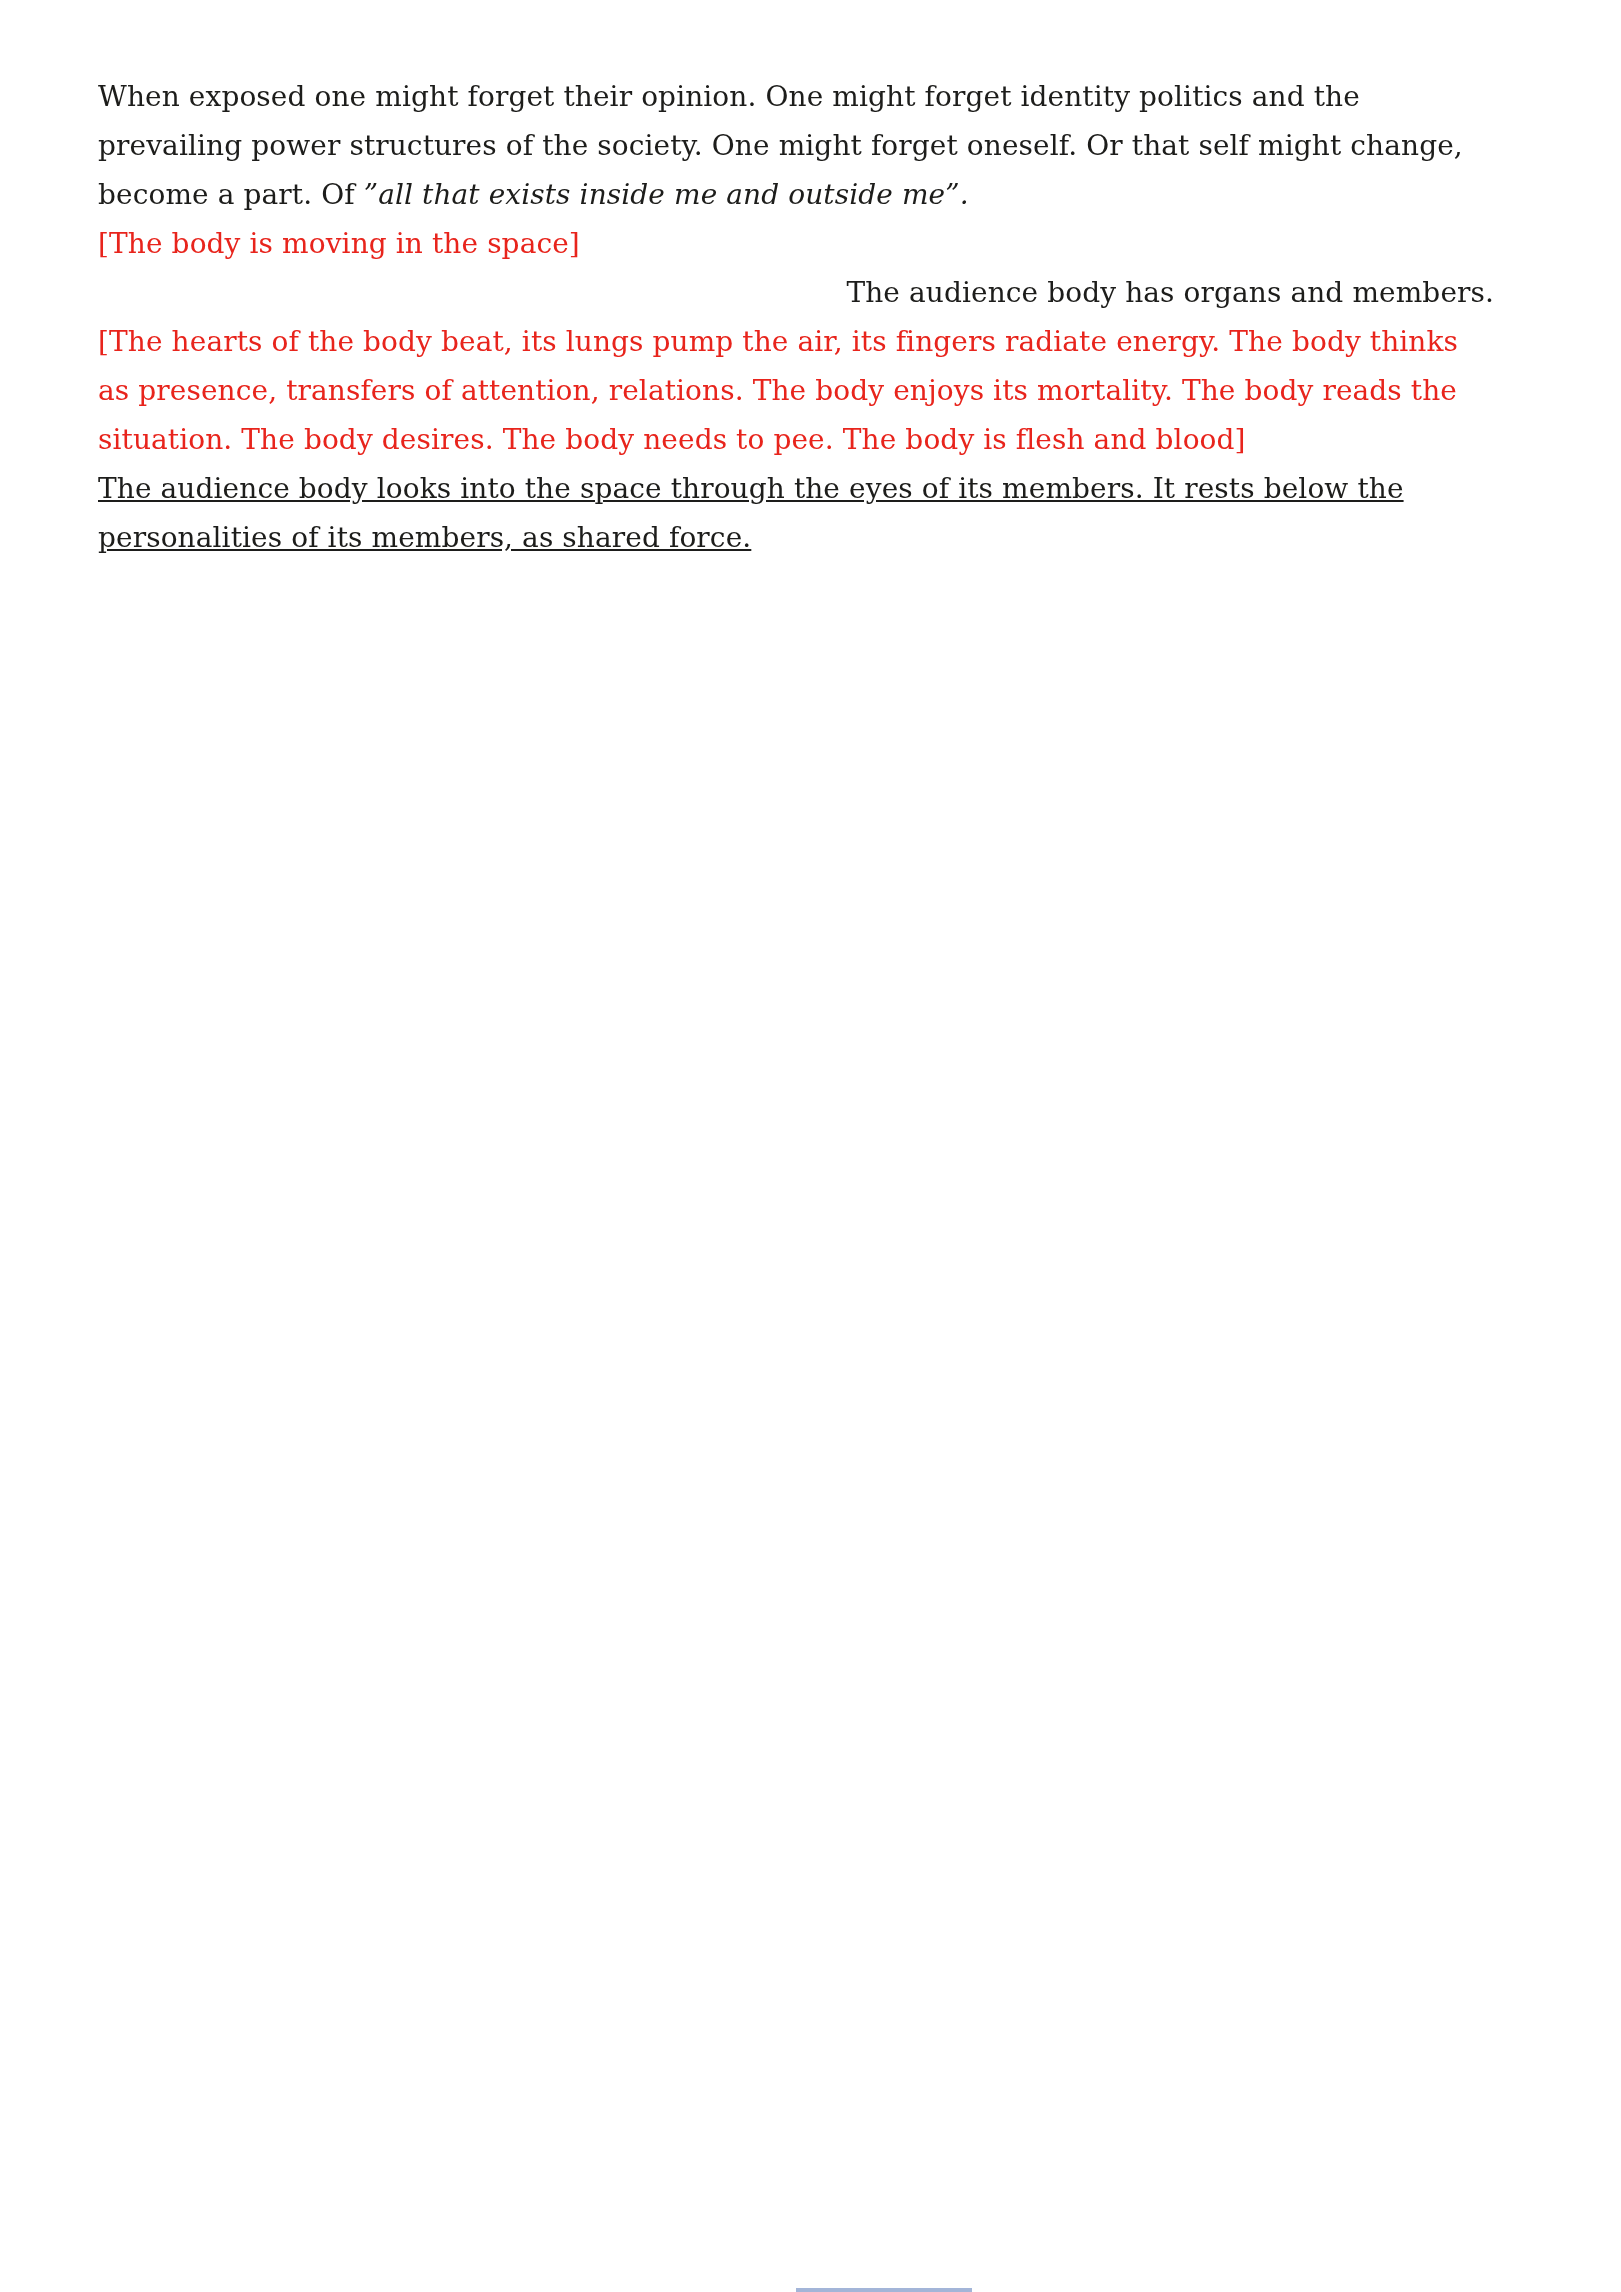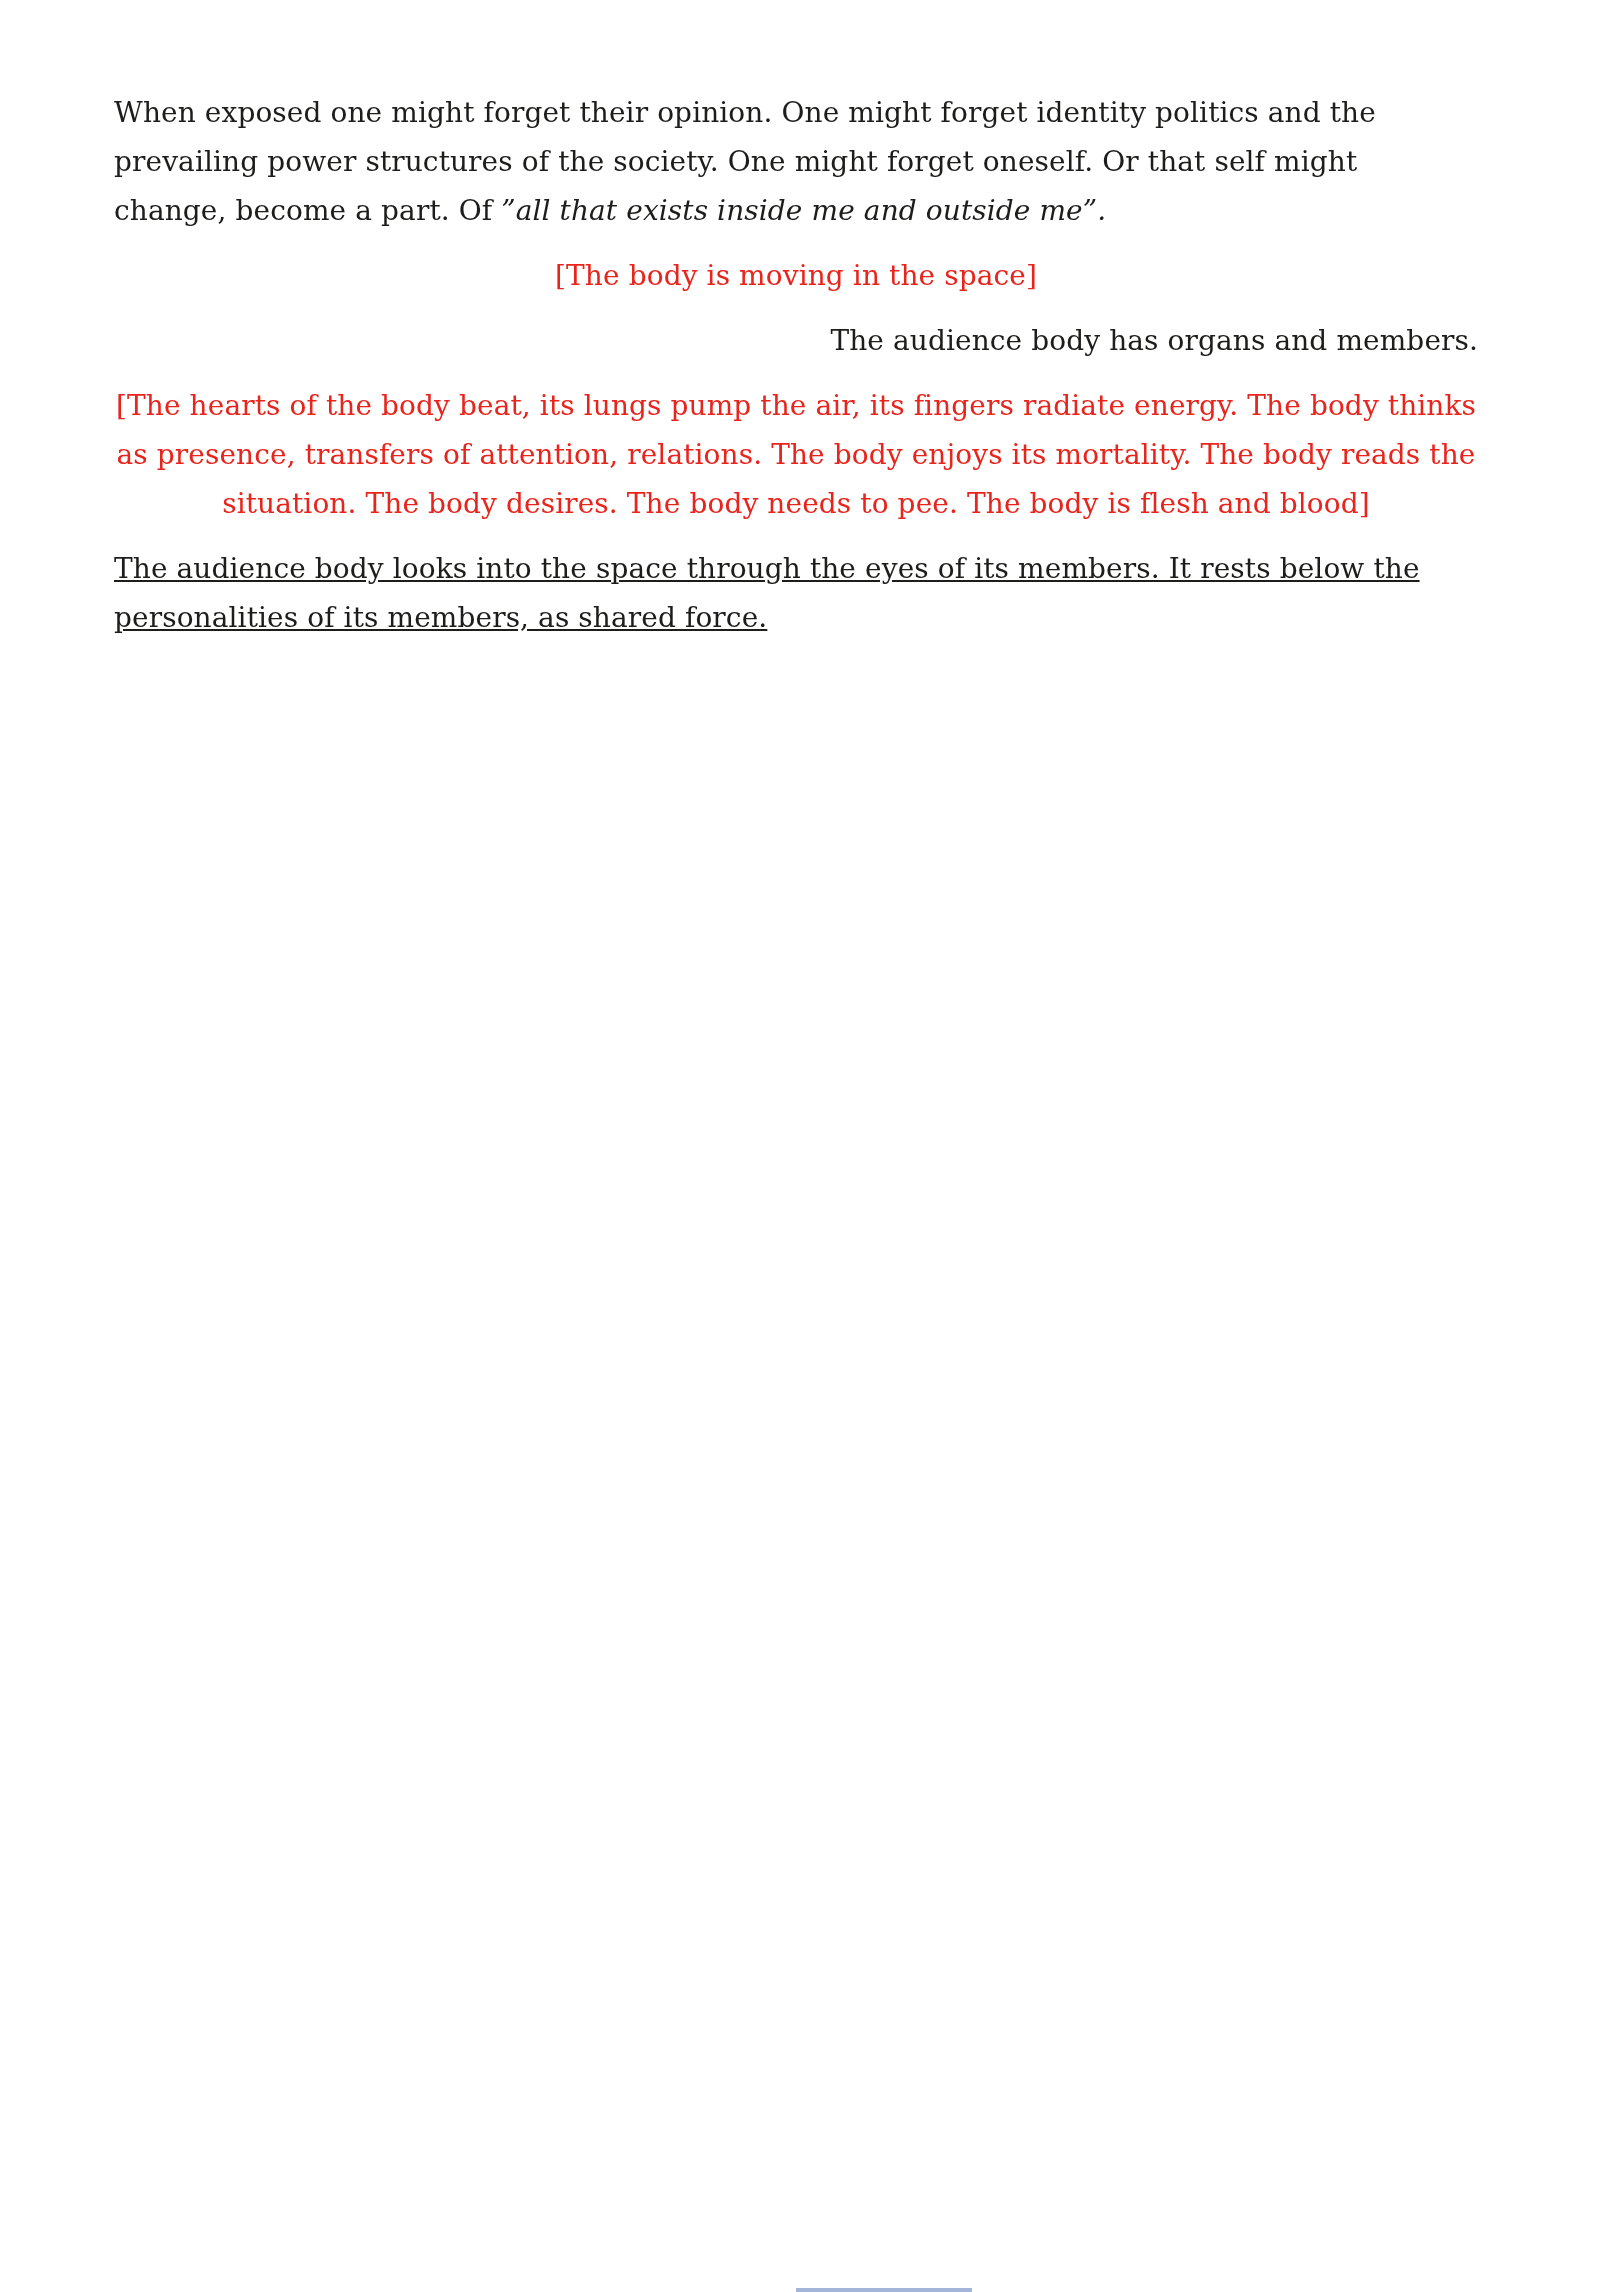--- a/index.html
+++ b/index.html
@@ -19,32 +19,31 @@
     height: 2293px;
     margin: 0 auto;
     background: var(--page-background);
     box-sizing: border-box;
     padding: 72px 127px 0 98px;
     overflow: hidden;
     font-family: "DejaVu Serif", "Liberation Serif", serif;
     color: var(--body-text);
   }
   .page p {
-    margin: 16px;
+    margin: 0;
     font-size: 28px;
     line-height: 49px;
     white-space: pre-line;
     letter-spacing: 0.1px;
   }
   .page p em {
     font-style: italic;
   }
   .stage {
     color: var(--stage-red);
-    text-align: center;
   }
   .mt-para   { margin-top: 51px; }
   .mt-stanza { margin-top: 59px; }
   .mt-gap-1  { margin-top: 294px; text-align: right; }
   .mt-gap-2  { margin-top: 345px; text-decoration: underline; }
   .edge-marker {
     position: absolute;
     bottom: 0;
     left: 796px;
     width: 176px;

